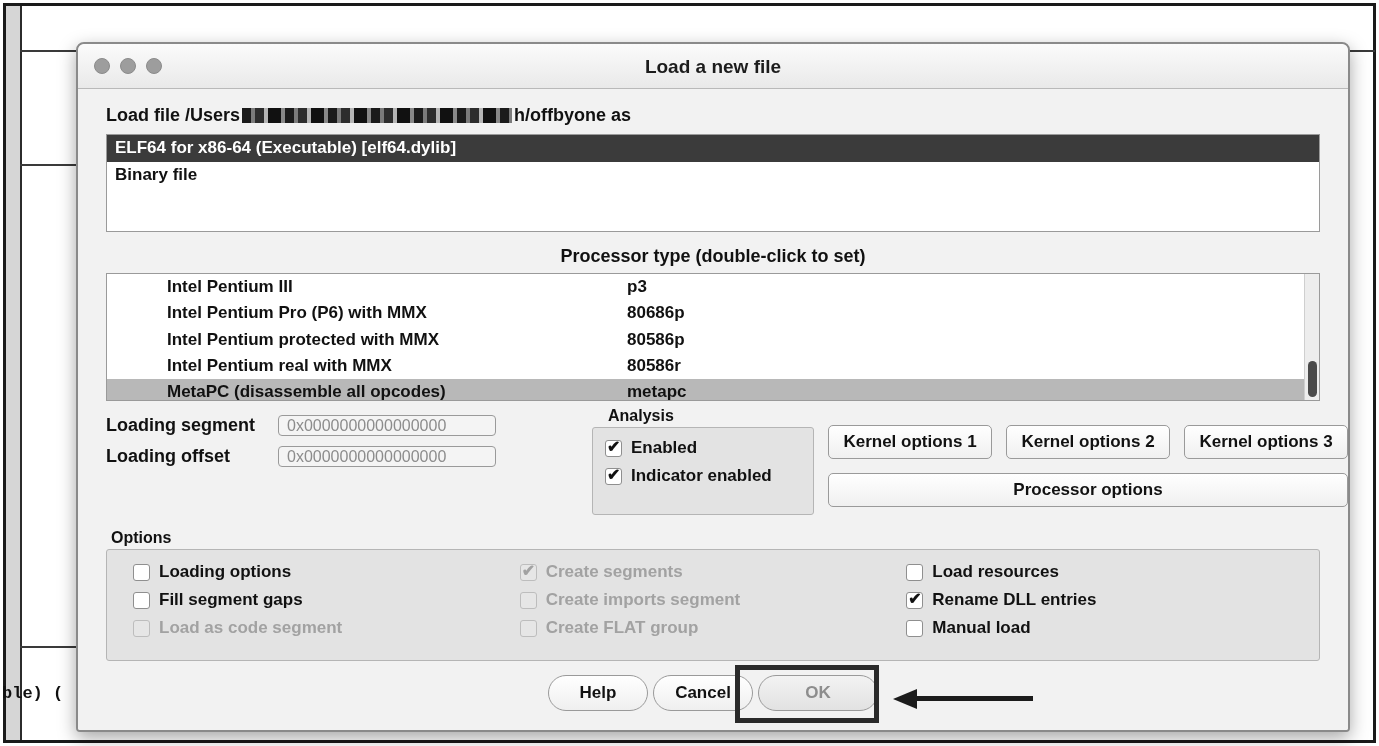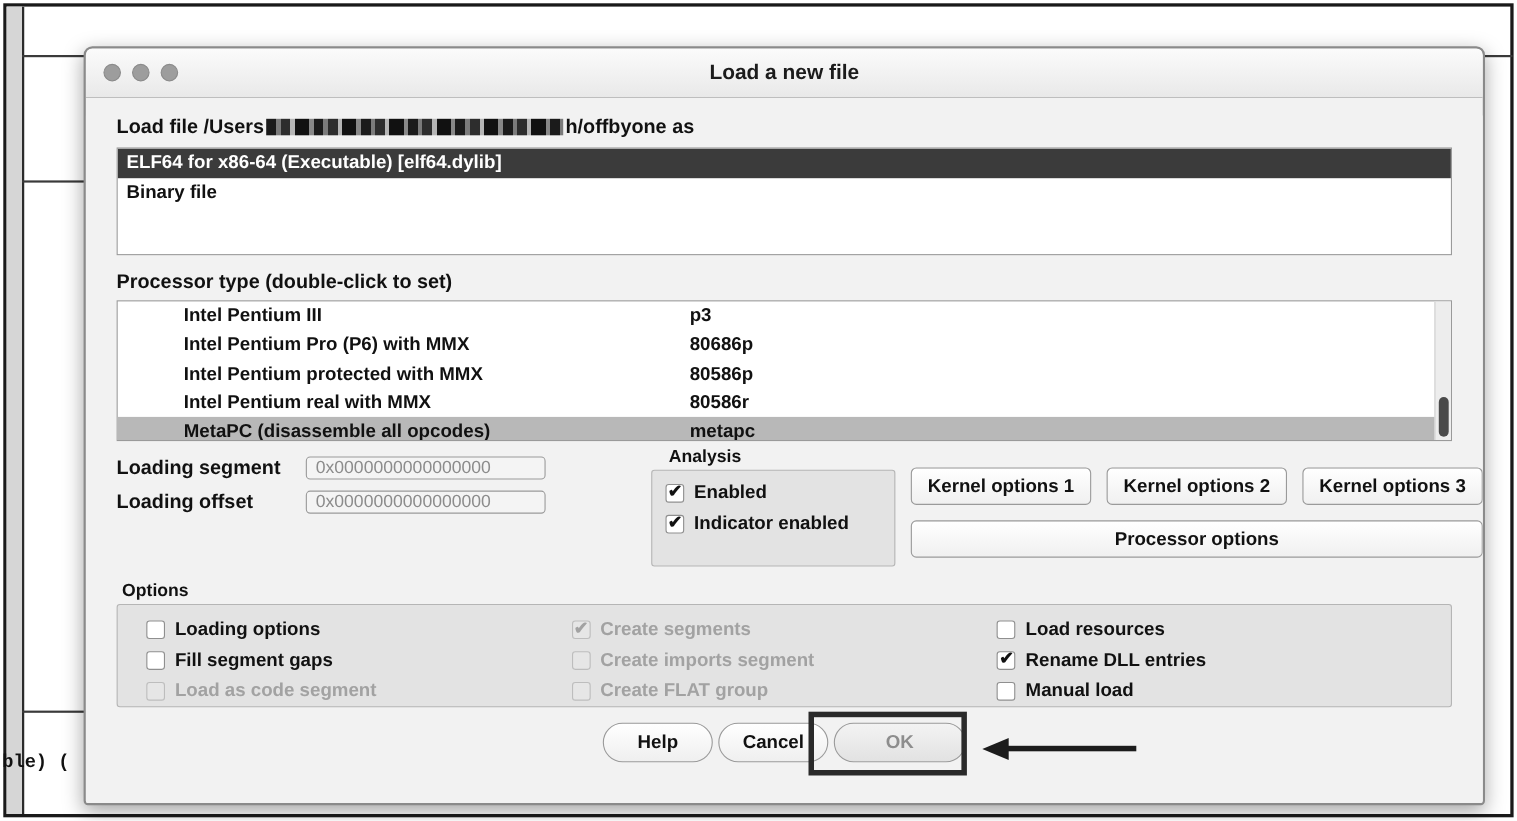--- a/index.html
+++ b/index.html
@@ -157,20 +157,21 @@
   .list-row.selected {
     background: #3b3b3b;
     color: #ffffff;
   }
 
   .section-label {
     margin-top: 14px;
     font-size: 18px;
     font-weight: bold;
     color: #111;
+    text-align: center;
   }
 
   
   .proc-box {
     margin-top: 6px;
     border: 1px solid #9a9a9a;
     background: #ffffff;
     height: 128px;
     position: relative;
     overflow: hidden;
@@ -321,21 +322,21 @@
   .proc-opt-btn {
     margin-top: 14px;
     width: 100%;
     height: 34px;
   }
 
   
   .options-group {
     position: relative;
     margin-top: 8px;
-    height: 94px;
+    height: 112px;
     background: #e3e3e3;
     border: 1px solid #b5b5b5;
     border-radius: 3px;
     padding: 12px 26px;
     box-sizing: border-box;
   }
   .options-caption {
     position: absolute;
     left: 12px;
     top: -11px;

